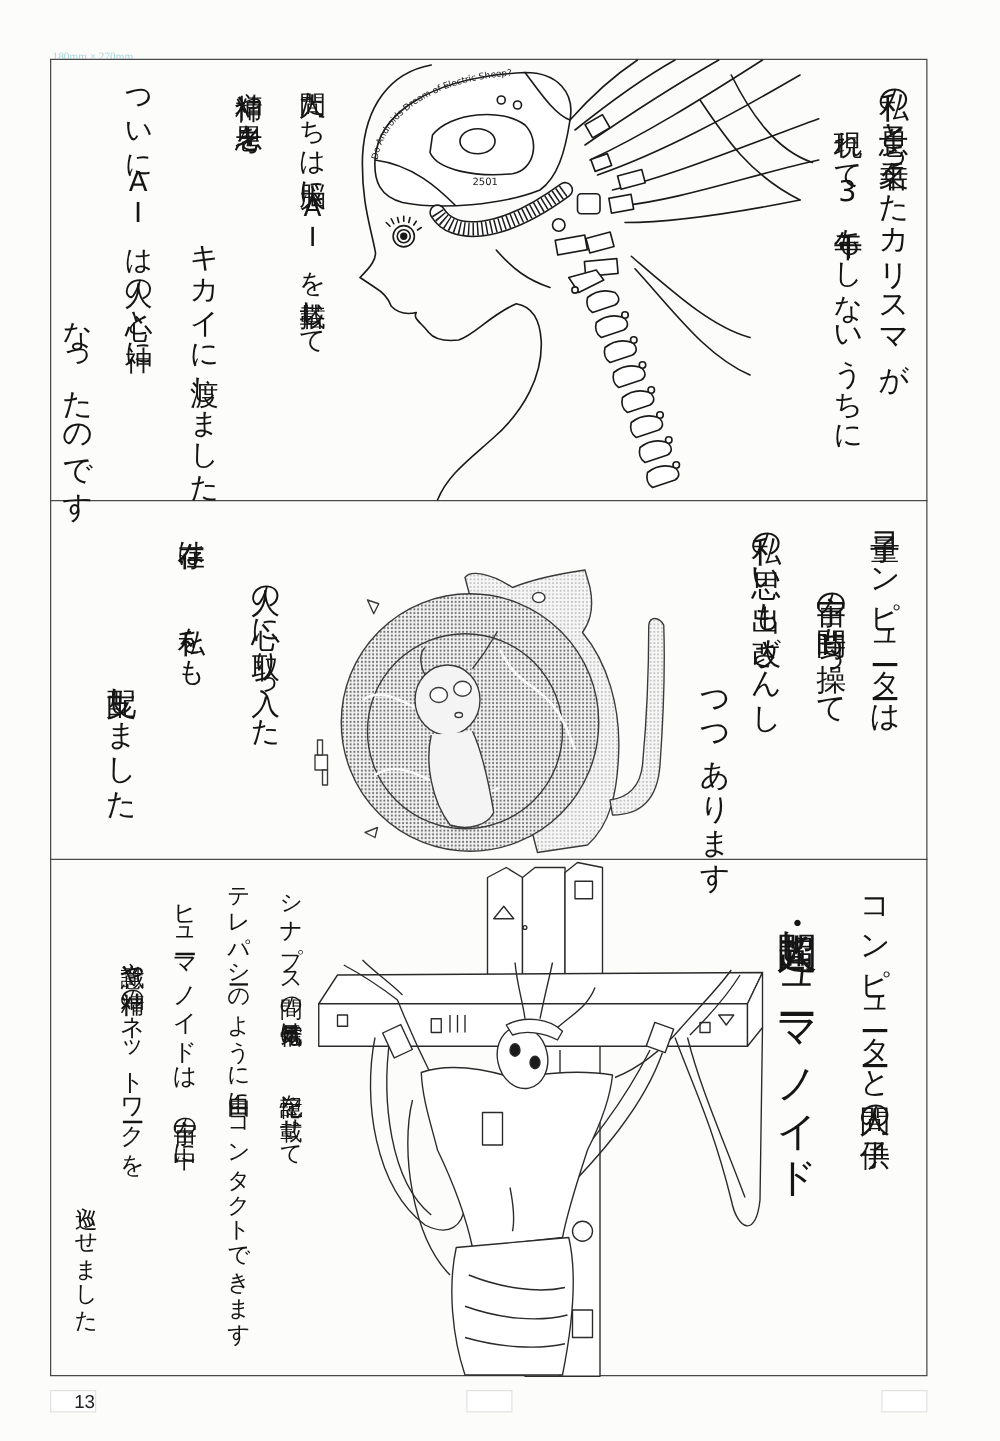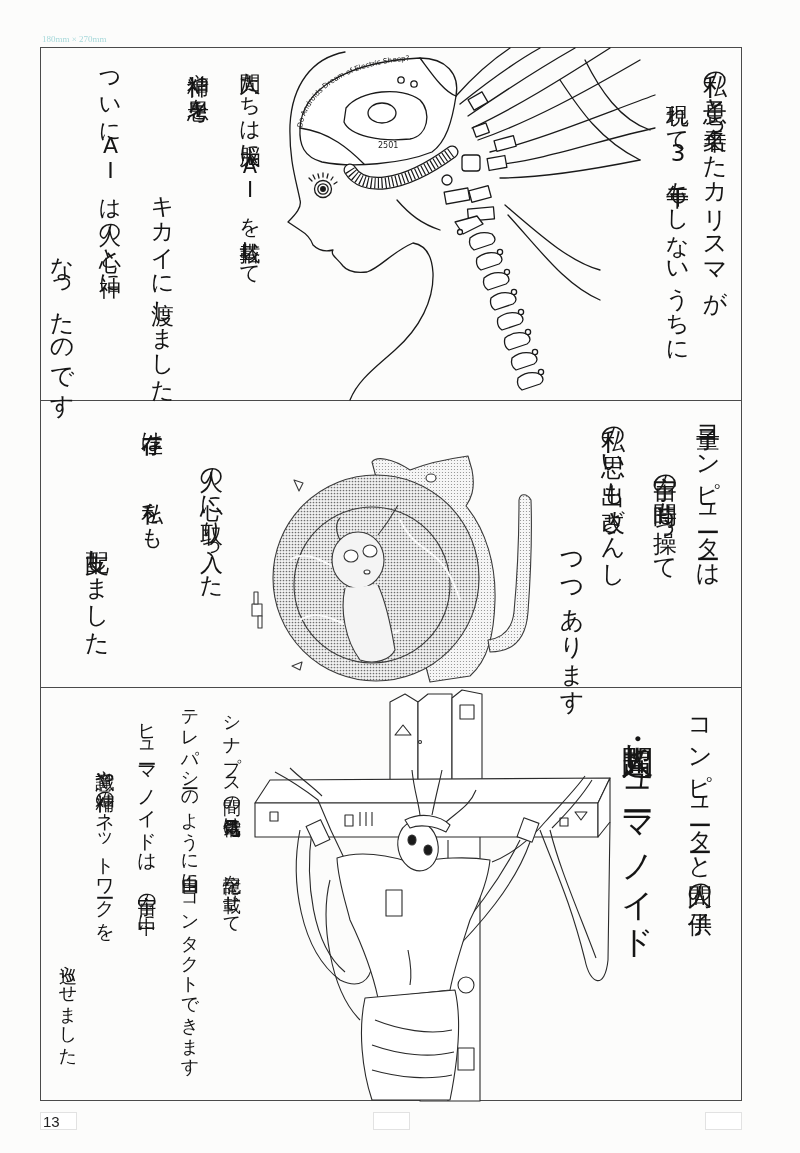--- a/index.html
+++ b/index.html
@@ -3,21 +3,21 @@
 <meta charset="utf-8">
 <style>
   html, body { margin: 0; padding: 0; }
   body {
     width: 800px; height: 1153px; position: relative; overflow: hidden;
     background: #fcfcfb;
     font-family: "DejaVu Sans", "Liberation Sans", sans-serif;
     color: #1a1a1a;
   }
   .size-label {
-    position: absolute; left: 42px; top: 34px;
+    position: absolute; left: 42px; top: 40px;
     font-family: "Liberation Serif", serif; font-size: 9px; color: #a6d8da;
   }
   .frame {
     position: absolute; left: 40px; top: 47px; width: 702px; height: 1054px;
     border: 1.6px solid #4a4a4a; box-sizing: border-box;
   }
   .divider {
     position: absolute; left: 40px; width: 702px; height: 0;
     border-top: 1.6px solid #4a4a4a;
   }
@@ -244,15 +244,15 @@
 <div>
   <div class="col" style="left:688px; top:703px; font-size:24px;">コンピューターと人間の子供</div>
   <div class="col" style="left:622px; top:722px; font-size:32px;">超人間・ヒューマノイド</div>
   <div class="col" style="left:223px; top:703px; font-size:18px;">シナプス間の電気信号は、　記憶を載せて</div>
   <div class="col" style="left:181px; top:697px; font-size:18px;">テレパシーのように自由にコンタクトできます</div>
   <div class="col" style="left:138px; top:710px; font-size:19px;">ヒューマノイドは　宇宙の中に</div>
   <div class="col" style="left:96px; top:757px; font-size:19px;">意識や精神のネットワークを</div>
   <div class="col" style="left:59px; top:953px; font-size:18px;">巡らせました</div>
 </div>
 
-<div class="pg-box" style="left:40px;">13</div>
+<div class="pg-box" style="left:40px;text-align:right;">13</div>
 <div class="pg-box" style="left:373px;"></div>
 <div class="pg-box" style="left:705px;"></div>
 
 </body></html>

